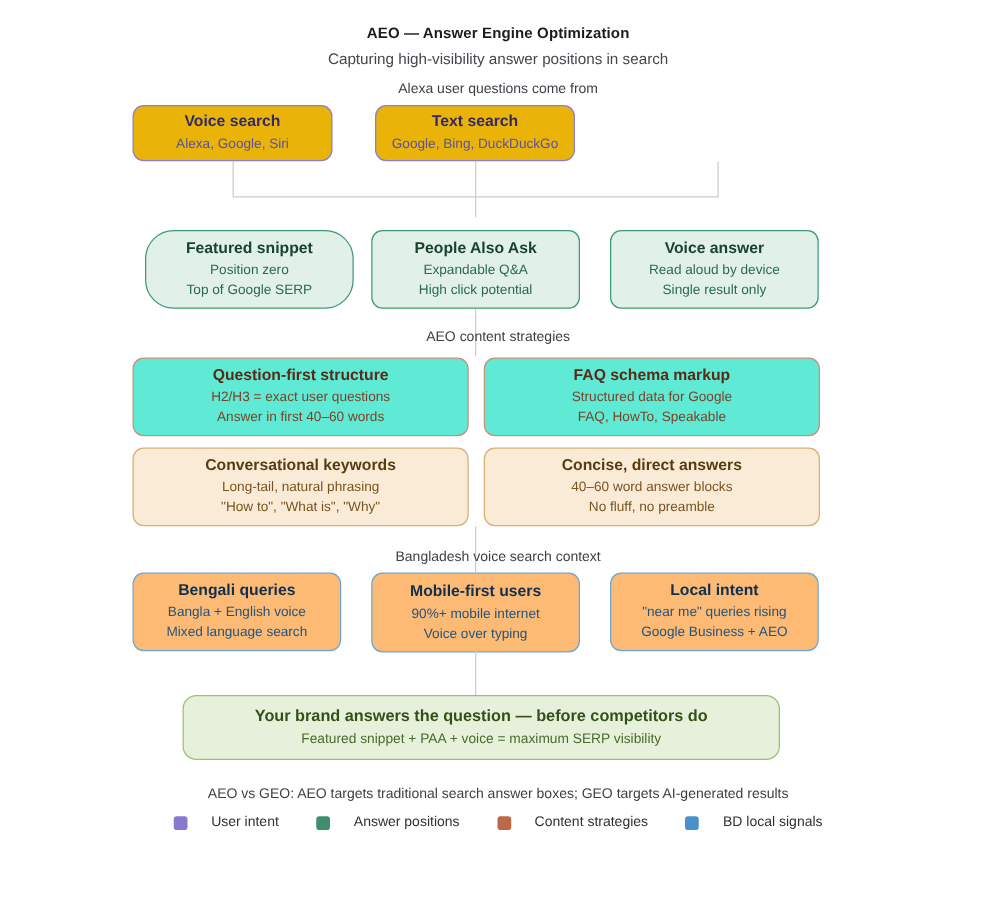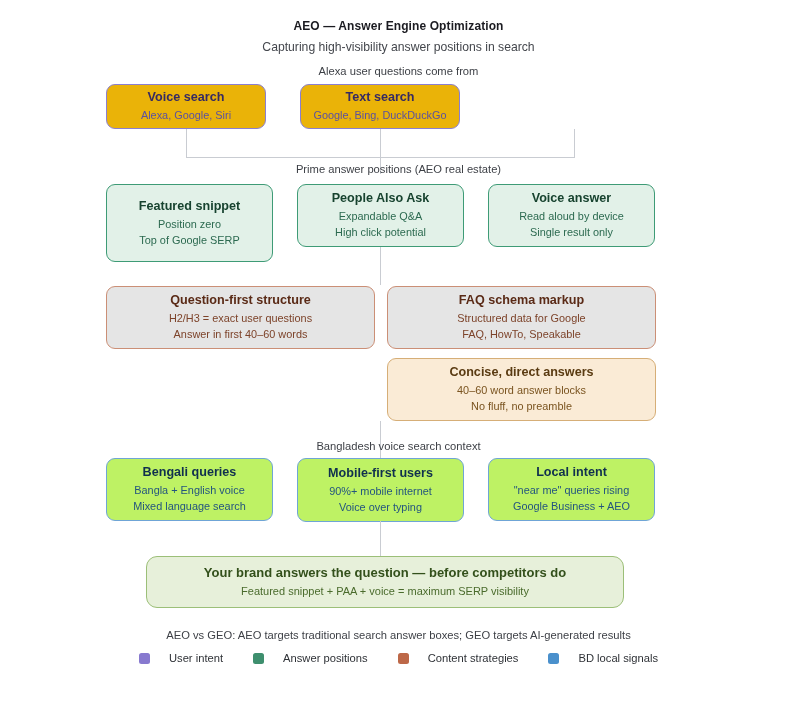--- a/index.html
+++ b/index.html
@@ -56,31 +56,31 @@
   .c-purple{background:#eab308;border-color:#8a7fd1;}
   .c-purple .n-title{color:#352a63;}
   .c-purple .n-sub{color:#5b51a0;}
 
   
   .c-green{background:#e2f1e8;border-color:#3e9b76;}
   .c-green .n-title{color:#17432f;}
   .c-green .n-sub{color:#2c6a50;}
 
   
-  .c-red{background:#e5e5e5;border-color:#cb8f76;}
+  .c-red{background:#5eead4;border-color:#cb8f76;}
   .c-red .n-title{color:#5a2a16;}
   .c-red .n-sub{color:#7d432a;}
 
   
   .c-tan{background:#faebd6;border-color:#d6ae77;}
   .c-tan .n-title{color:#5a3b12;}
   .c-tan .n-sub{color:#7a5420;}
 
   
-  .c-blue{background:#bef264;border-color:#6fa5d6;}
+  .c-blue{background:#fdba74;border-color:#6fa5d6;}
   .c-blue .n-title{color:#10304e;}
   .c-blue .n-sub{color:#24557f;}
 
   
   .c-outcome{background:#e7f0da;border-color:#9cbf78;border-radius:11px;}
   .c-outcome .n-title{font-size:13px;color:#33501b;}
   .c-outcome .n-sub{font-size:11px;color:#4a6b2c;}
 
   
   .footnote{
@@ -113,52 +113,57 @@
   <div class="node c-purple" style="left:300px;top:84px;width:160px;height:45px;">
     <div class="n-title">Text search</div>
     <div class="n-sub">Google, Bing, DuckDuckGo</div>
   </div>
 
   <div class="conn vline" style="left:186px;top:129px;height:28px;"></div>
   <div class="conn vline" style="left:380px;top:129px;height:45px;"></div>
   <div class="conn vline" style="left:574px;top:129px;height:28px;"></div>
   <div class="conn hline" style="left:186px;top:157px;width:389px;"></div>
 
-  <div class="section-label" style="top:163px;">Prime answer positions (AEO real estate)</div>
-
-  <div class="node c-green" style="left:106px;top:184px;width:167px;height:78px;">
+
+  <div class="node c-green" style="left:116px;top:184px;width:167px;height:63px;border-radius:23px;">
     <div class="n-title">Featured snippet</div>
     <div class="n-sub">Position zero</div>
     <div class="n-sub">Top of Google SERP</div>
   </div>
   <div class="node c-green" style="left:297px;top:184px;width:167px;height:63px;">
     <div class="n-title">People Also Ask</div>
     <div class="n-sub">Expandable Q&amp;A</div>
     <div class="n-sub">High click potential</div>
   </div>
   <div class="node c-green" style="left:488px;top:184px;width:167px;height:63px;">
     <div class="n-title">Voice answer</div>
     <div class="n-sub">Read aloud by device</div>
     <div class="n-sub">Single result only</div>
   </div>
 
   <div class="conn vline" style="left:380px;top:247px;height:38px;"></div>
 
+  <div class="section-label" style="top:264px;">AEO content strategies</div>
 
   <div class="node c-red" style="left:106px;top:286px;width:269px;height:63px;">
     <div class="n-title">Question-first structure</div>
     <div class="n-sub">H2/H3 = exact user questions</div>
     <div class="n-sub">Answer in first 40–60 words</div>
   </div>
   <div class="node c-red" style="left:387px;top:286px;width:269px;height:63px;">
     <div class="n-title">FAQ schema markup</div>
     <div class="n-sub">Structured data for Google</div>
     <div class="n-sub">FAQ, HowTo, Speakable</div>
   </div>
 
+  <div class="node c-tan" style="left:106px;top:358px;width:269px;height:63px;">
+    <div class="n-title">Conversational keywords</div>
+    <div class="n-sub">Long-tail, natural phrasing</div>
+    <div class="n-sub">"How to", "What is", "Why"</div>
+  </div>
   <div class="node c-tan" style="left:387px;top:358px;width:269px;height:63px;">
     <div class="n-title">Concise, direct answers</div>
     <div class="n-sub">40–60 word answer blocks</div>
     <div class="n-sub">No fluff, no preamble</div>
   </div>
 
   <div class="conn vline" style="left:380px;top:421px;height:37px;"></div>
 
   <div class="section-label" style="top:440px;">Bangladesh voice search context</div>
 

